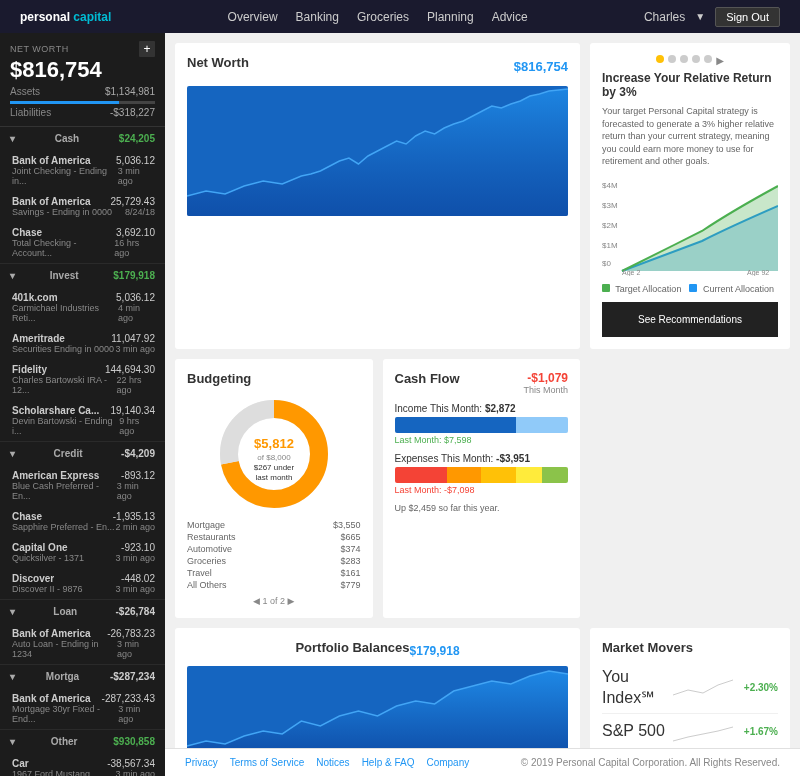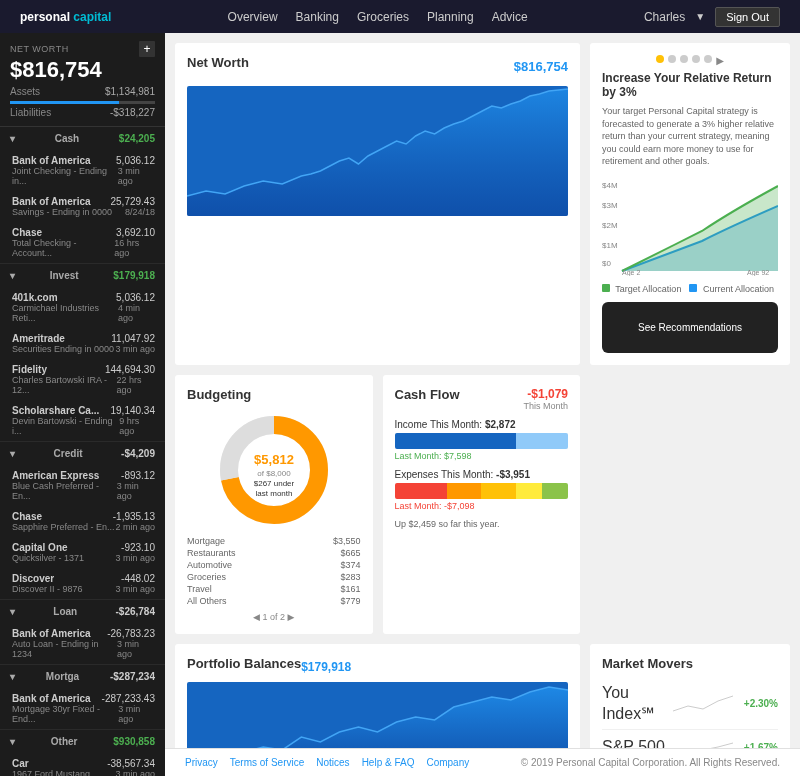--- a/index.html
+++ b/index.html
@@ -94,21 +94,21 @@
     .increase-title { font-size: 12px; font-weight: bold; color: #333; margin-bottom: 6px; }
     .increase-text { font-size: 9px; color: #666; line-height: 1.4; margin-bottom: 8px; }
     .increase-chart { height: 100px; position: relative; margin-bottom: 8px; }
     .chart-dots { display: flex; justify-content: center; gap: 4px; margin-bottom: 5px; }
     .chart-dot { width: 8px; height: 8px; border-radius: 50%; background: #ccc; cursor: pointer; }
     .chart-dot.active { background: #FFC107; }
     .increase-legend { display: flex; gap: 8px; font-size: 9px; color: #666; }
     .legend-dot { width: 8px; height: 8px; border-radius: 1px; display: inline-block; margin-right: 3px; }
     .legend-dot.target { background: #4CAF50; }
     .legend-dot.current { background: #2196F3; }
-    .see-recommendations-btn { background: #222; color: white; border: none; padding: 20px; font-size: 10px; cursor: pointer; width: 100%; border-radius: 6px; }
+    .see-recommendations-btn { background: #222; color: white; border: none; padding: 12px; font-size: 10px; cursor: pointer; width: 100%; border-radius: 0; }
 
     
     .portfolio-card { flex: 2; }
     .portfolio-chart { height: 100px; background: #1565C0; border-radius: 2px; position: relative; overflow: hidden; margin-bottom: 5px; }
 
     
     .market-card { width: 200px; background: white; border-radius: 3px; padding: 12px; }
     .market-item { display: flex; justify-content: space-between; align-items: center; padding: 5px 0; border-bottom: 1px solid #f0f0f0; }
     .market-name { font-size: 16px; color: #333; flex: 1; }
     .market-chart { width: 60px; height: 25px; margin: 0 5px; }
@@ -518,21 +518,21 @@
           </div>
           <div class="cashflow-note">Up $2,459 so far this year.</div>
         </div>
 
         <div style="width:200px;"></div>
       </div>
 
       <div class="content-row">
 
         <div class="card portfolio-card">
-          <div style="display:flex; justify-content:flex-start; align-items:center; margin-bottom:3px;">
+          <div style="display:flex; justify-content:center; align-items:center; margin-bottom:3px;">
             <span class="card-title">Portfolio Balances</span>
             <span style="color:#2196F3; font-size:12px; font-weight:bold;">$179,918</span>
           </div>
           <div class="portfolio-chart">
             <svg width="100%" height="100" viewBox="0 0 400 100" preserveAspectRatio="none">
               <defs>
                 <linearGradient id="portGrad" x1="0" y1="0" x2="0" y2="1">
                   <stop offset="0%" stop-color="#1E88E5"></stop>
                   <stop offset="100%" stop-color="#0D47A1"></stop>
                 </linearGradient>

